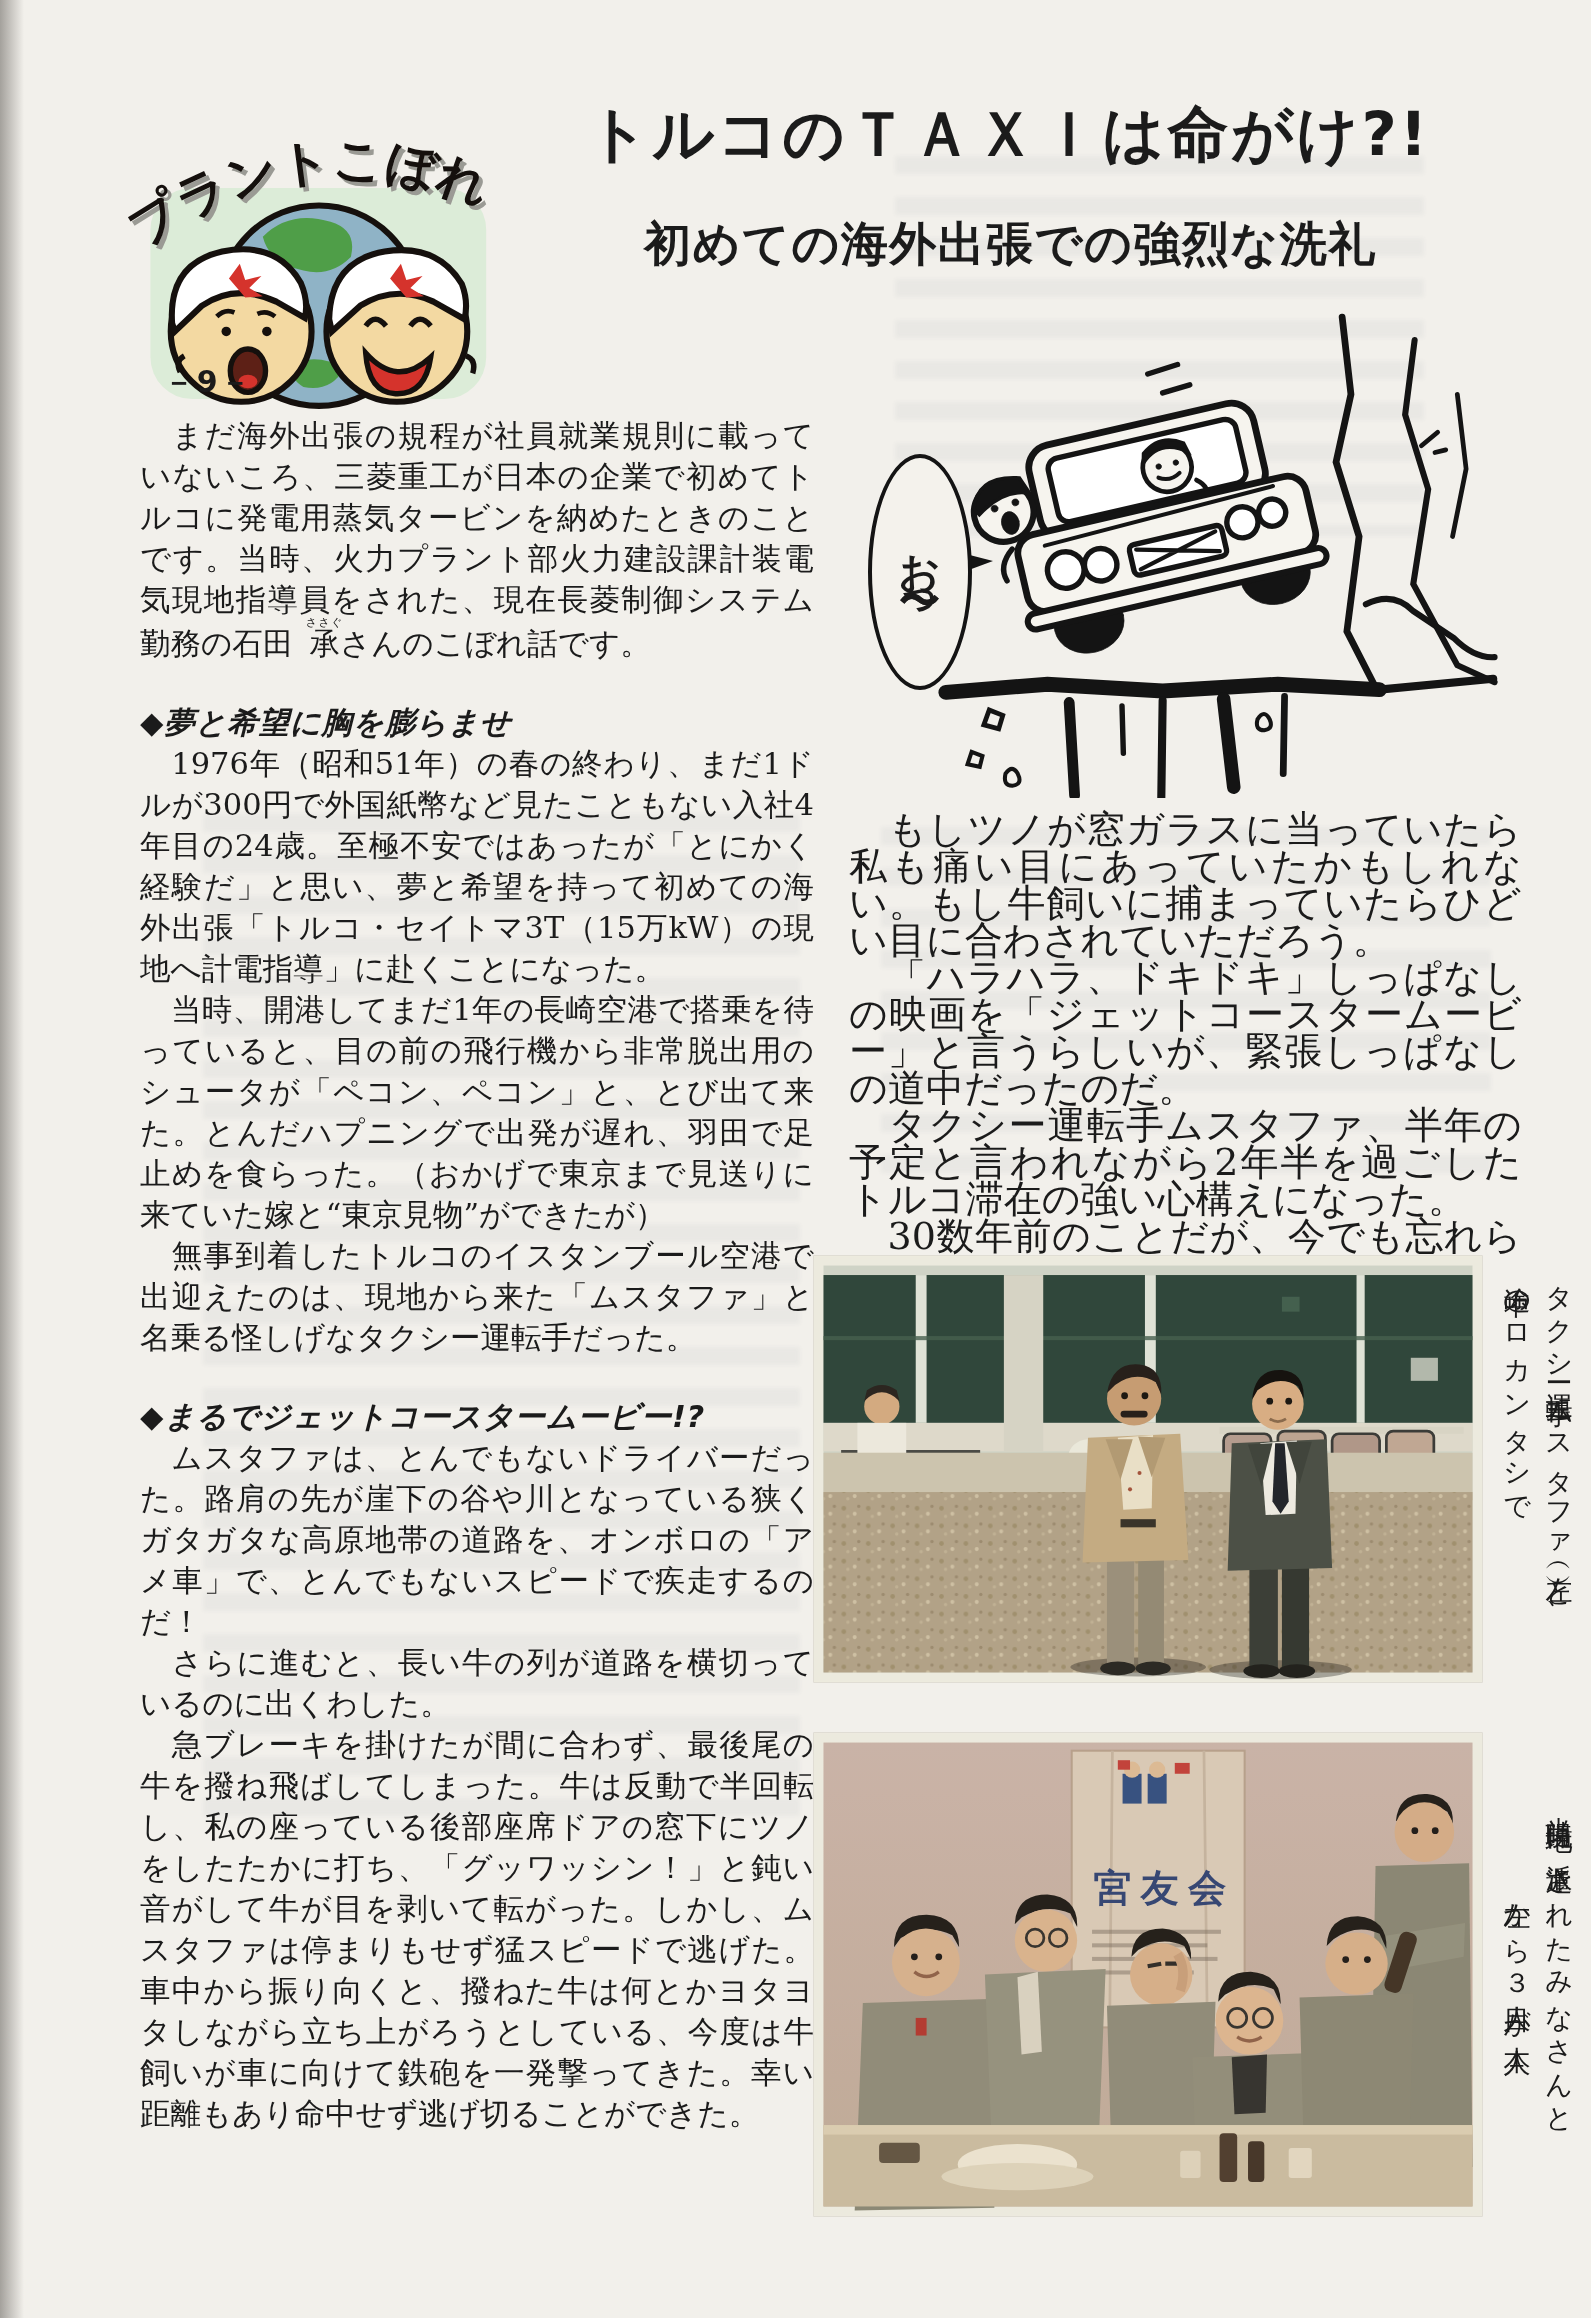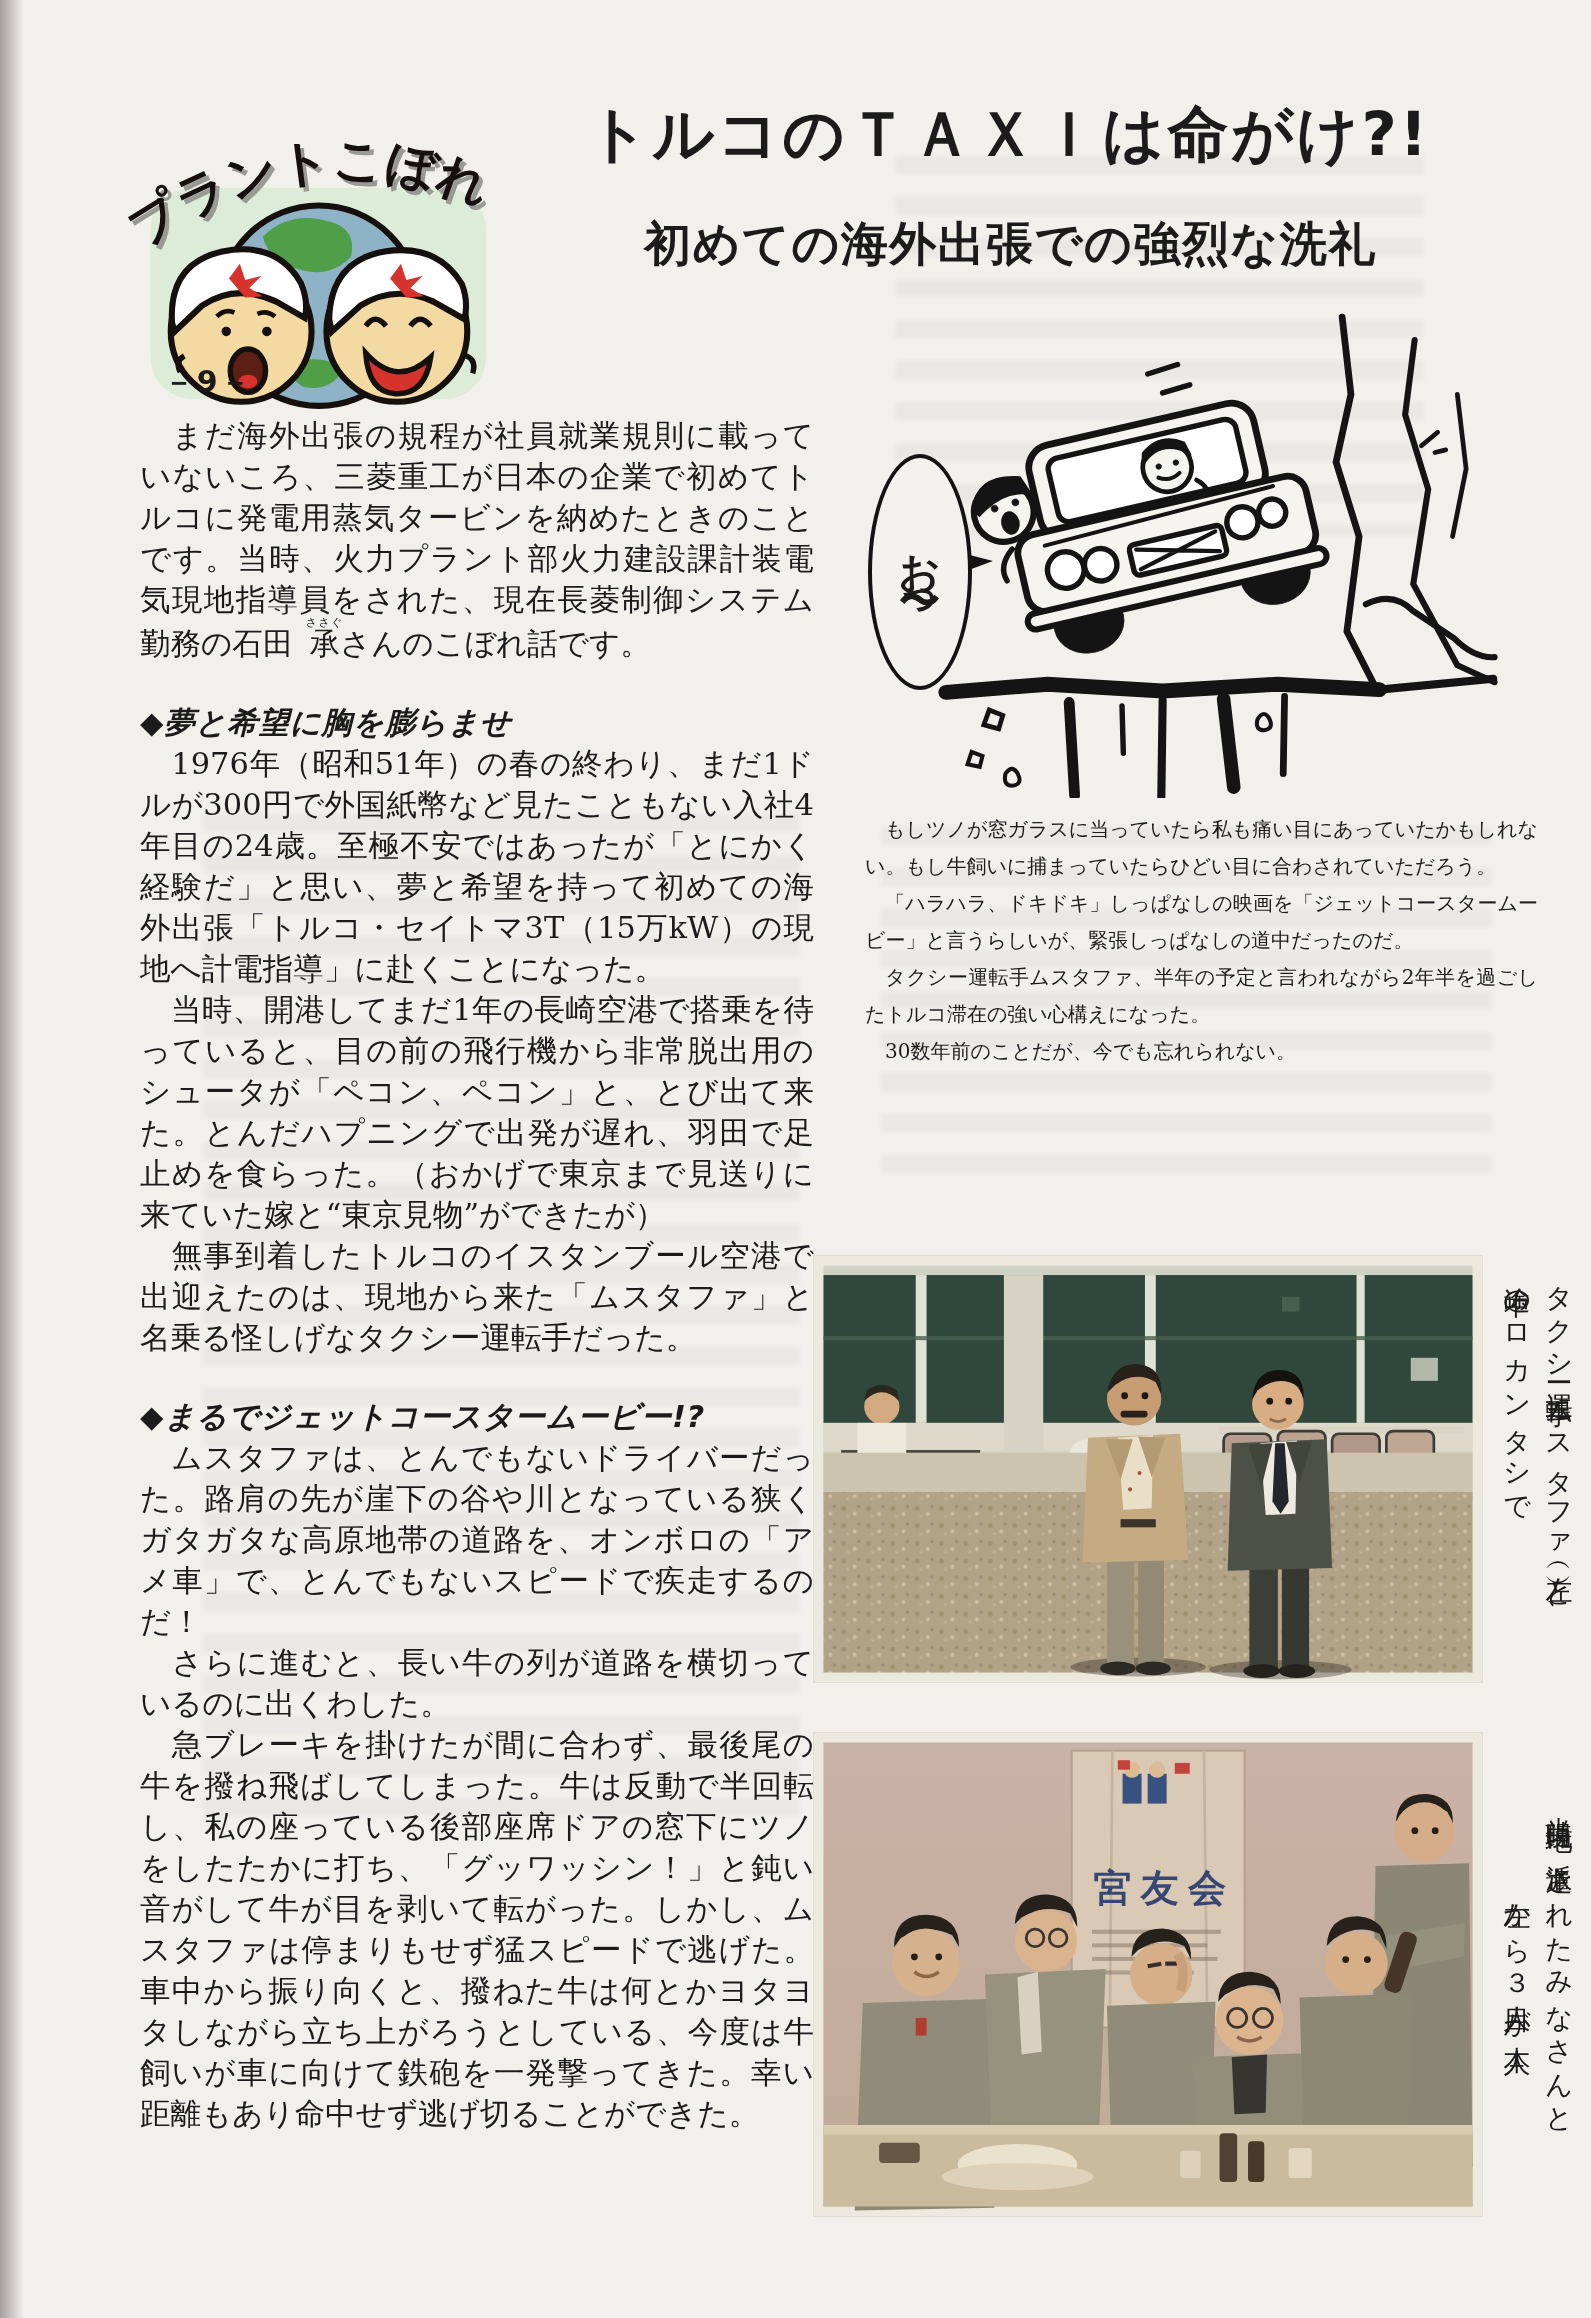--- a/index.html
+++ b/index.html
@@ -27,21 +27,21 @@
   ruby{ruby-position:over;margin-left:16.3px;}
   rt{font-size:11px;letter-spacing:1.4px;}
 
   .cartoon-wrap{left:844px;top:313px;width:661px;height:485px;}
   .bubble{position:absolute;left:24.4px;top:141px;width:96px;height:228px;background:#f4f2ec;
         border:4.1px solid #141414;border-radius:50%;display:flex;align-items:center;justify-content:center;
         writing-mode:vertical-rl;text-orientation:mixed;font-size:41px;font-weight:600;z-index:2;}
   .bubble-tail{position:absolute;left:114px;top:239px;width:0;height:0;z-index:1;
         border-left:35px solid #141414;border-top:9.5px solid transparent;border-bottom:13.6px solid transparent;}
 
-  .col-right-text{left:849px;top:811px;width:673px;font-size:20px;line-height:37px;text-align:justify;margin-left:16px;}
+  .col-right-text{left:849px;top:811px;width:673px;font-size:38px;line-height:37px;text-align:justify;}
   .col-right-text p{margin:0;word-break:break-all;}
 
   .photo{box-shadow:0 0 0 0.7px #d8d4cb;}
   .photo1{left:814px;top:1256px;width:668px;height:426px;}
   .photo2{left:814px;top:1733px;width:668px;height:483px;}
 
   .vcap{position:absolute;z-index:2;writing-mode:vertical-rl;text-orientation:mixed;
         font-size:27px;letter-spacing:3.4px;line-height:42px;}
   .vcap span{display:block;}
   .vcap1{left:1496px;top:1266px;height:475px;}

